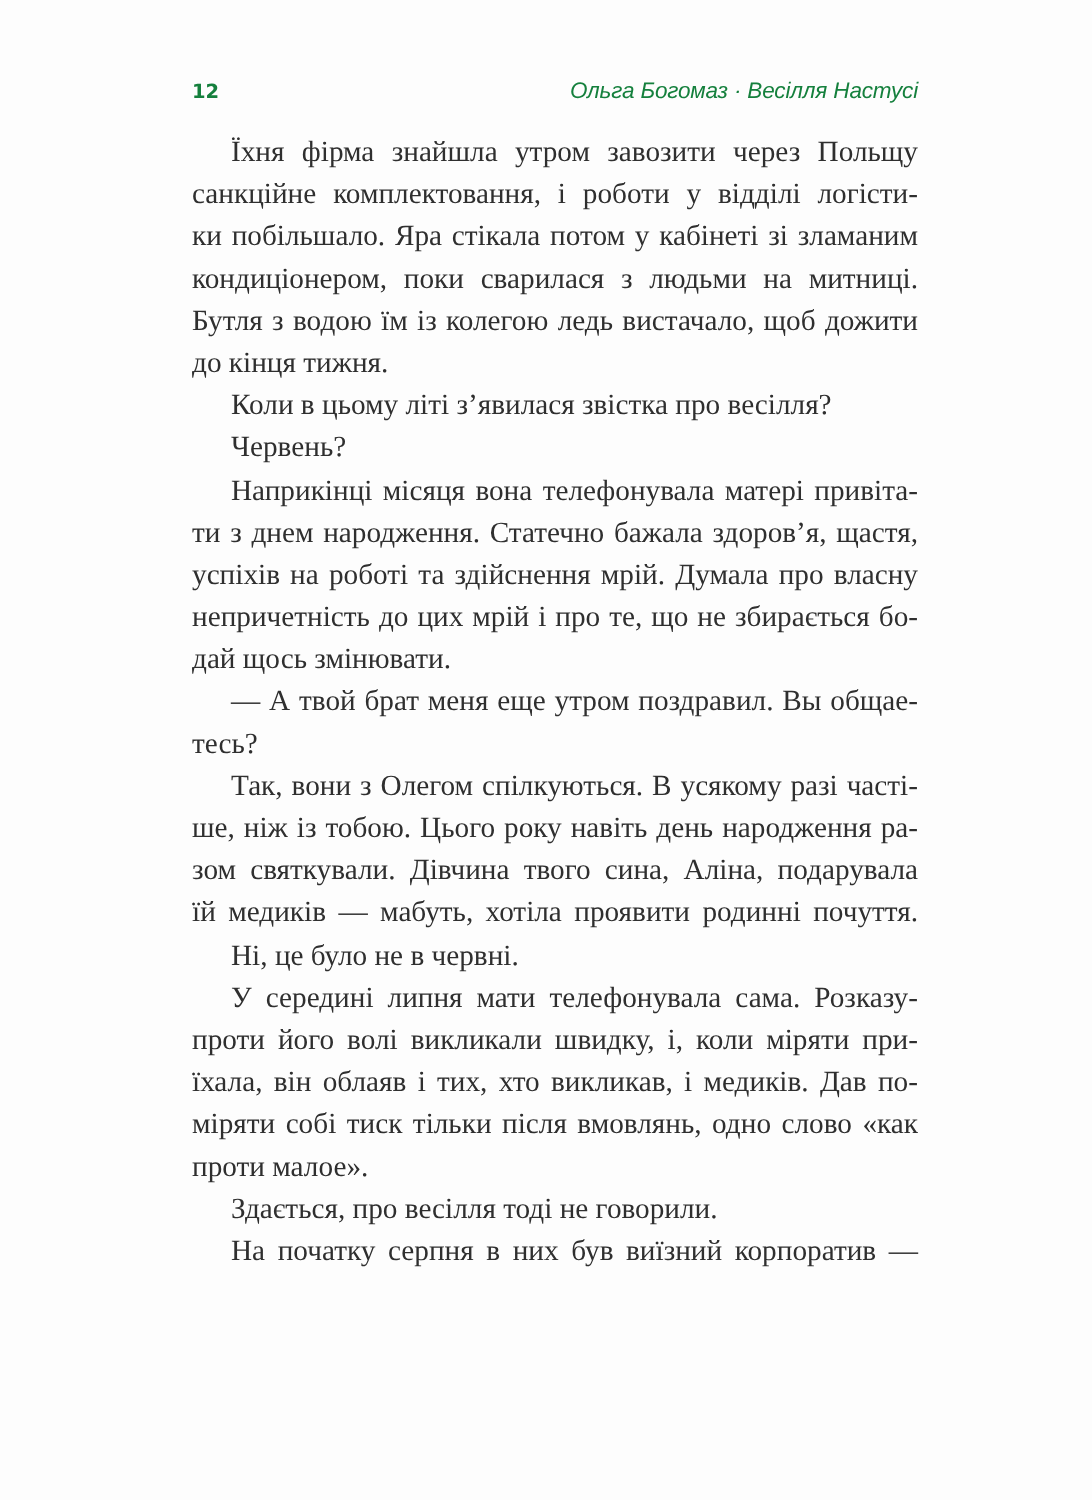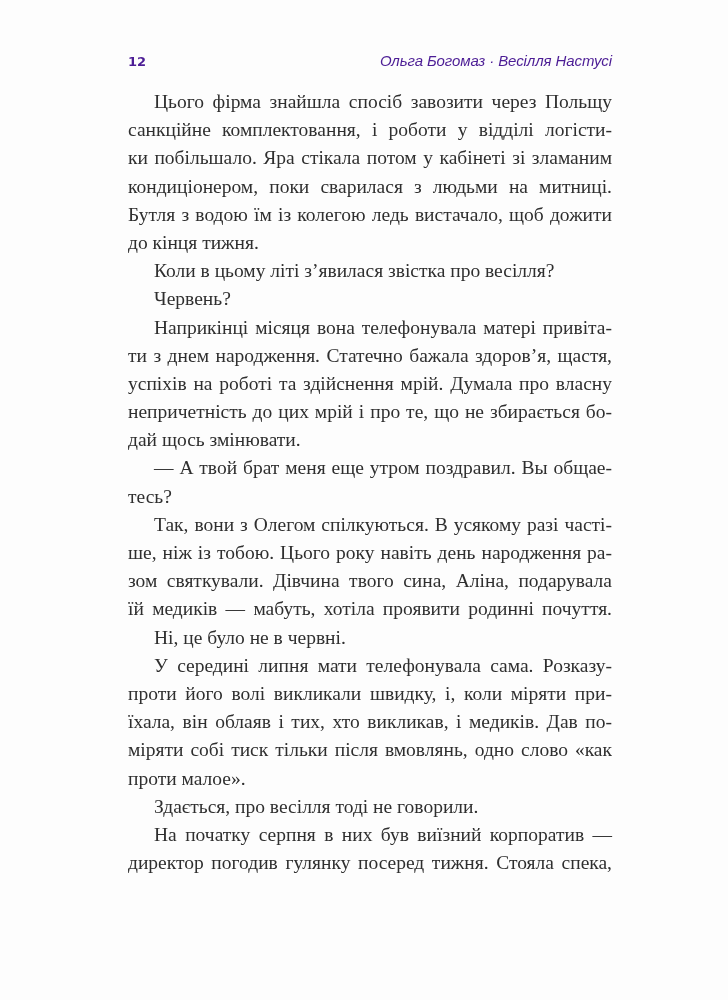--- a/index.html
+++ b/index.html
@@ -2,21 +2,21 @@
 <html><head>
 <meta charset="utf-8">
 <style>
   html, body { margin: 0; padding: 0; }
   body {
     width: 728px; height: 1000px; background: #fdfdfd; position: relative; overflow: hidden;
     color: #2f2f2f;
   }
   .page-header {
     position: absolute; left: 128px; right: 116px; top: 52px; height: 24px;
-    font-family: "DejaVu Sans", sans-serif; color: #4c1d95;
+    font-family: "DejaVu Sans", sans-serif; color: #15803d;
   }
   .page-number { position: absolute; left: 0; top: 2px; font-size: 13px; font-weight: bold; }
   .running-head { position: absolute; right: 0; top: 0; font-size: 15px; font-style: italic; font-family: "Liberation Sans", sans-serif; letter-spacing: -0.1px; }
   .text-block {
     position: absolute; left: 128px; width: 484px; top: 88px;
     font-family: "Liberation Serif", serif; font-size: 19.5px; line-height: 28.2px;
   }
   .line {
     display: block; height: 28.2px; white-space: nowrap;
     text-align: justify; text-align-last: justify;
@@ -26,21 +26,21 @@
 </style>
 </head>
 <body>
 
 <div class="page-header">
   <span class="page-number">12</span>
   <span class="running-head">Ольга Богомаз · Весілля Настусі</span>
 </div>
 
 <div class="text-block" id="text-block">
-    <span class="line indent">Цього фірма знайшла спосіб завозити через Польщу</span>
+    <span class="line indent">Їхня фірма знайшла утром завозити через Польщу</span>
     <span class="line">санкційне комплектовання, і роботи у відділі логісти-</span>
     <span class="line">ки побільшало. Яра стікала потом у кабінеті зі зламаним</span>
     <span class="line">кондиціонером, поки сварилася з людьми на митниці.</span>
     <span class="line">Бутля з водою їм із колегою ледь вистачало, щоб дожити</span>
     <span class="line last">до кінця тижня.</span>
     <span class="line indent last">Коли в цьому літі з’явилася звістка про весілля?</span>
     <span class="line indent last">Червень?</span>
     <span class="line indent">Наприкінці місяця вона телефонувала матері привіта-</span>
     <span class="line">ти з днем народження. Статечно бажала здоров’я, щастя,</span>
     <span class="line">успіхів на роботі та здійснення мрій. Думала про власну</span>
@@ -53,14 +53,13 @@
     <span class="line">зом святкували. Дівчина твого сина, Аліна, подарувала</span>
     <span class="line">їй медиків — мабуть, хотіла проявити родинні почуття.</span>
     <span class="line indent last">Ні, це було не в червні.</span>
     <span class="line indent">У середині липня мати телефонувала сама. Розказу-</span>
     <span class="line">проти його волі викликали швидку, і, коли міряти при-</span>
     <span class="line">їхала, він облаяв і тих, хто викликав, і медиків. Дав по-</span>
     <span class="line">міряти собі тиск тільки після вмовлянь, одно слово «как</span>
     <span class="line last">проти малое».</span>
     <span class="line indent last">Здається, про весілля тоді не говорили.</span>
     <span class="line indent">На початку серпня в них був виїзний корпоратив —</span>
-    <span class="line">директор погодив гулянку посеред тижня. Стояла спека,</span>
   </div>
 
 </body></html>

